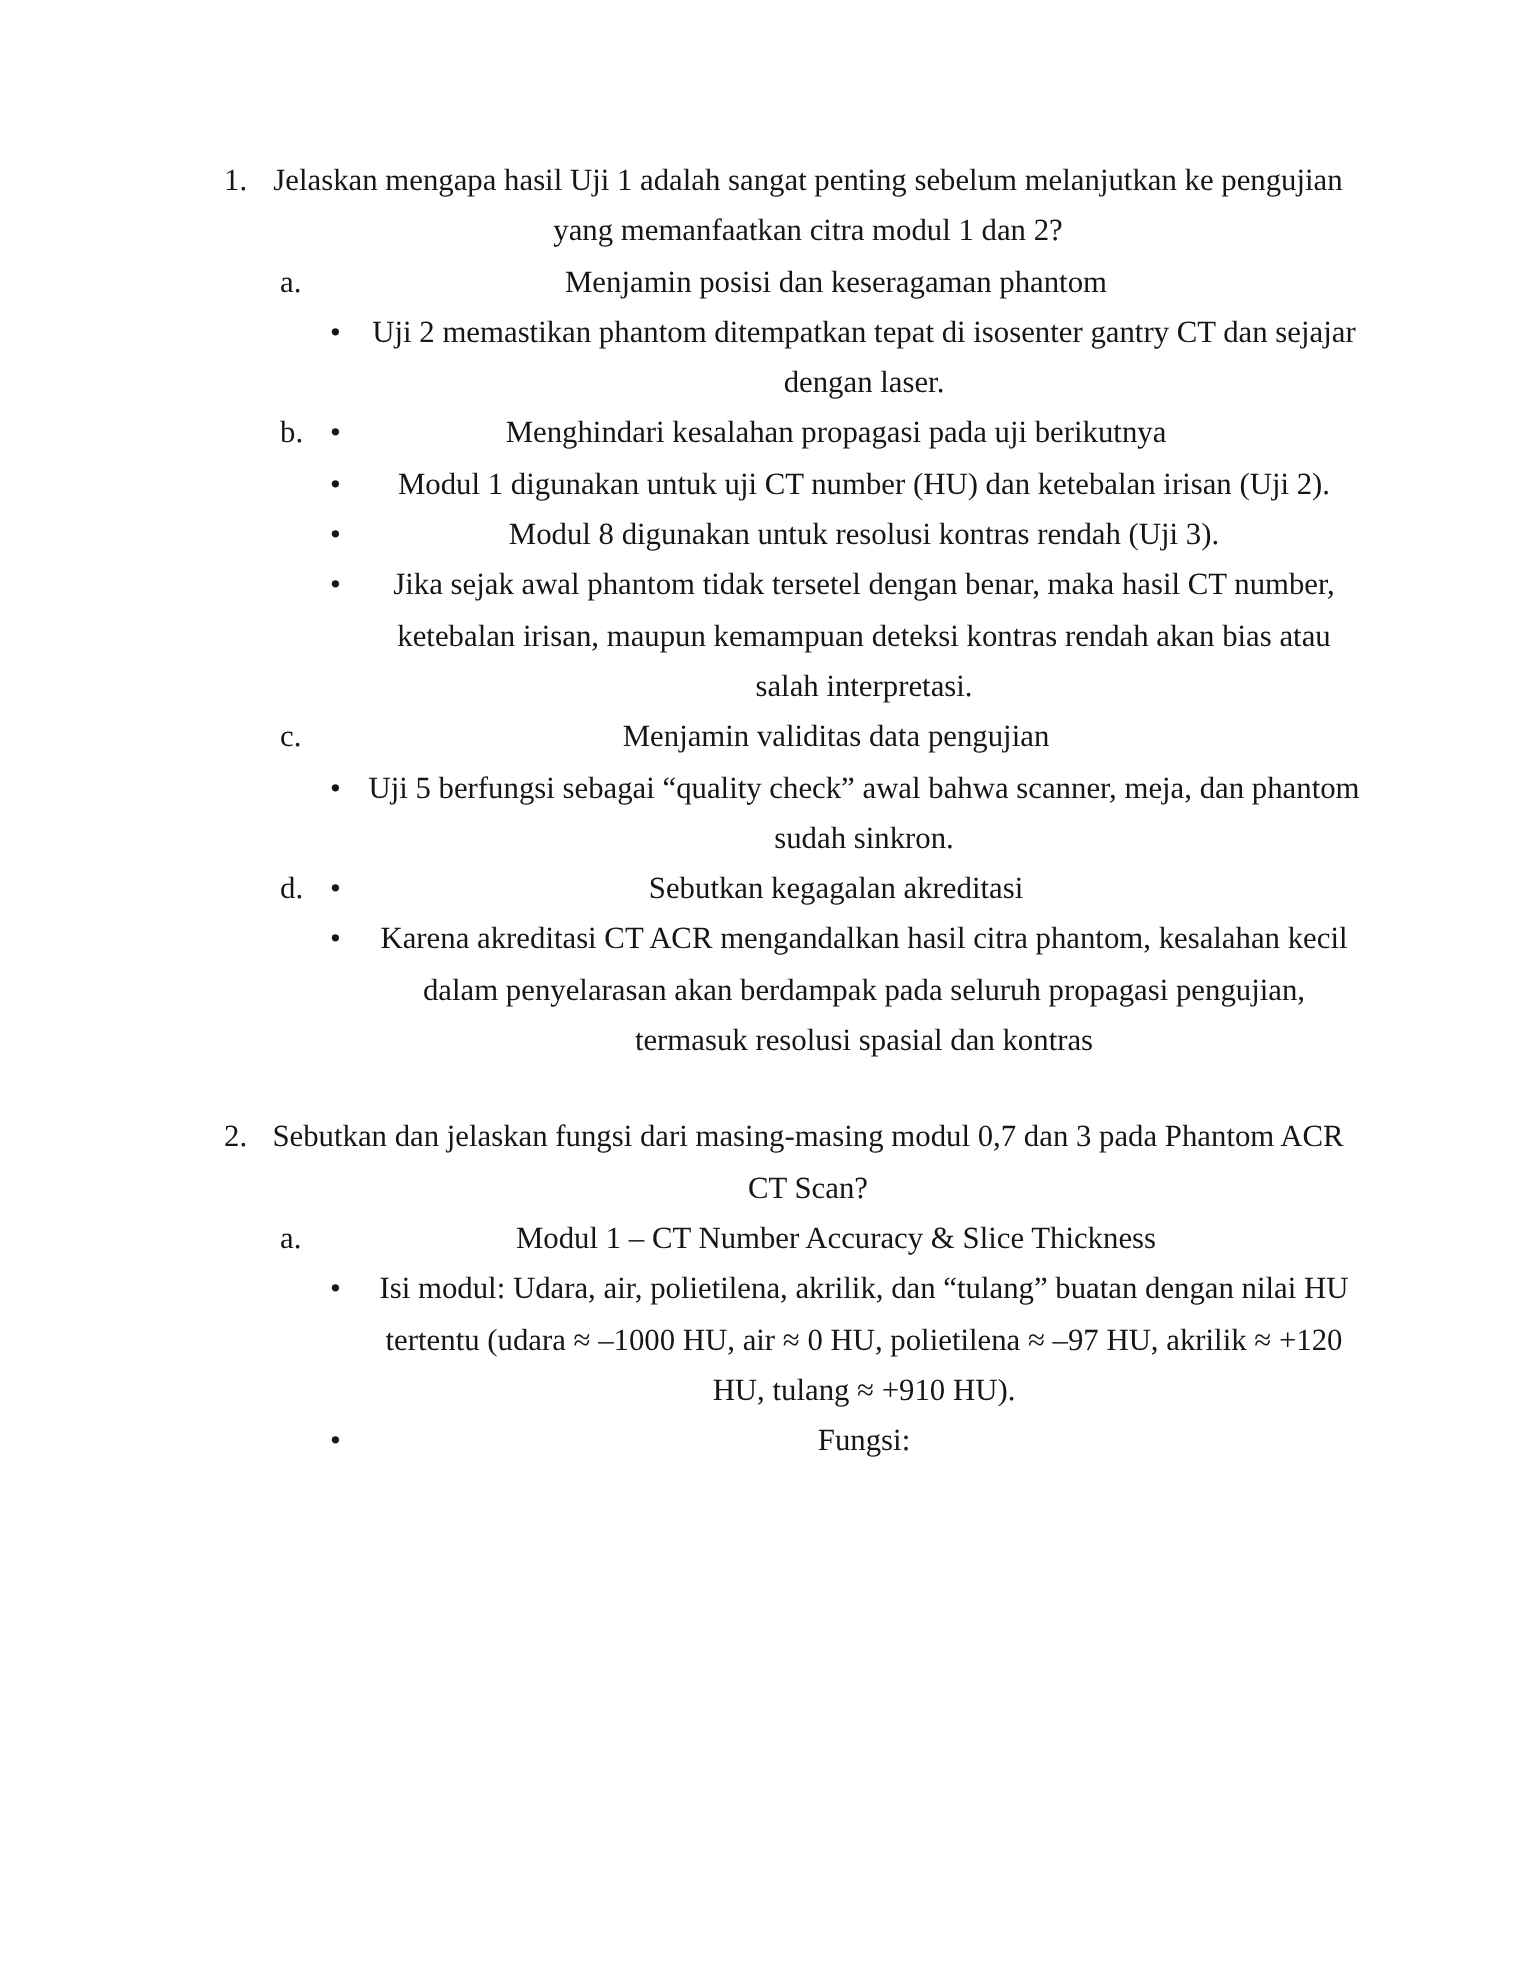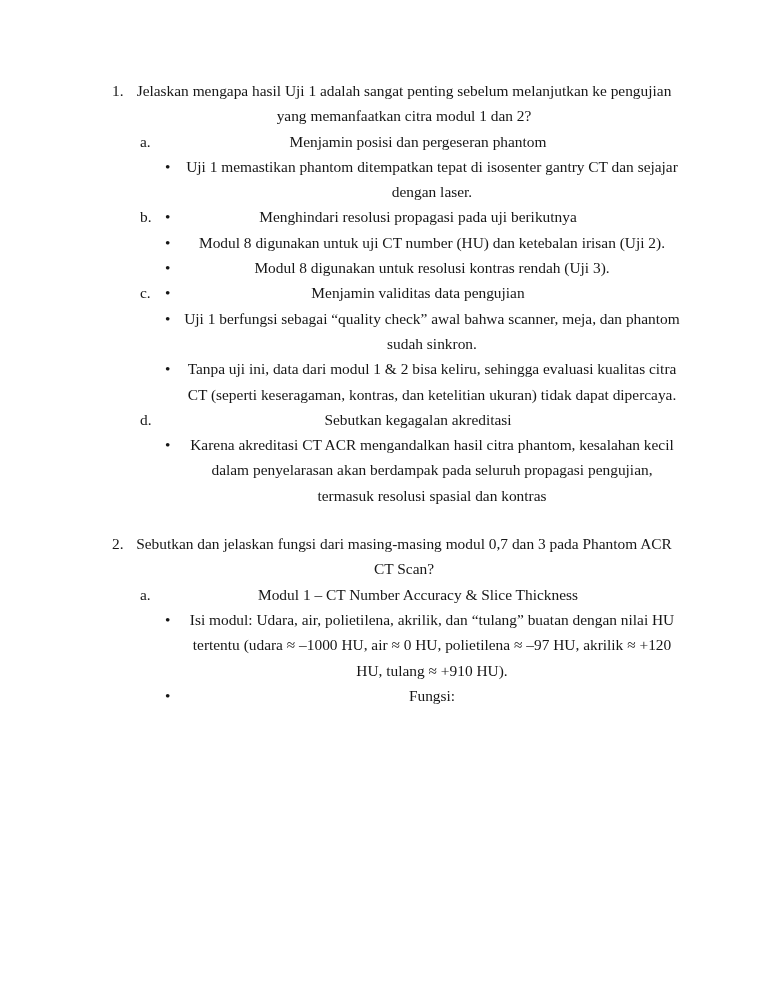--- a/index.html
+++ b/index.html
@@ -47,57 +47,57 @@
 <div class="page">
 
   <div class="question-block">
     <div class="row q-row">
       <span class="marker">1.</span>
       <span class="text">Jelaskan mengapa hasil Uji 1 adalah sangat penting sebelum melanjutkan ke pengujian yang memanfaatkan citra modul 1 dan 2?</span>
     </div>
 
     <div class="row s-row">
       <span class="marker">a.</span>
-      <span class="text">Menjamin posisi dan pergeseran phantom</span>
+      <span class="text">Menjamin posisi dan keseragaman phantom</span>
     </div>
     <div class="row b-row">
       <span class="marker">•</span>
-      <span class="text">Uji 1 memastikan phantom ditempatkan tepat di isosenter gantry CT dan sejajar dengan laser.</span>
+      <span class="text">Uji 2 memastikan phantom ditempatkan tepat di isosenter gantry CT dan sejajar dengan laser.</span>
     </div>
     <div class="row b-row">
       <span class="marker">•</span>
     </div>
 
     <div class="row s-row">
       <span class="marker">b.</span>
-      <span class="text">Menghindari resolusi propagasi pada uji berikutnya</span>
+      <span class="text">Menghindari kesalahan propagasi pada uji berikutnya</span>
     </div>
     <div class="row b-row">
       <span class="marker">•</span>
-      <span class="text">Modul 8 digunakan untuk uji CT number (HU) dan ketebalan irisan (Uji 2).</span>
+      <span class="text">Modul 1 digunakan untuk uji CT number (HU) dan ketebalan irisan (Uji 2).</span>
     </div>
     <div class="row b-row">
       <span class="marker">•</span>
       <span class="text">Modul 8 digunakan untuk resolusi kontras rendah (Uji 3).</span>
     </div>
     <div class="row b-row">
       <span class="marker">•</span>
+      <span class="text">Jika sejak awal phantom tidak tersetel dengan benar, maka hasil CT number, ketebalan irisan, maupun kemampuan deteksi kontras rendah akan bias atau salah interpretasi.</span>
     </div>
 
     <div class="row s-row">
       <span class="marker">c.</span>
       <span class="text">Menjamin validitas data pengujian</span>
     </div>
     <div class="row b-row">
       <span class="marker">•</span>
-      <span class="text">Uji 1 berfungsi sebagai “quality check” awal bahwa scanner, meja, dan phantom sudah sinkron.</span>
+      <span class="text">Uji 5 berfungsi sebagai “quality check” awal bahwa scanner, meja, dan phantom sudah sinkron.</span>
     </div>
     <div class="row b-row">
       <span class="marker">•</span>
-      <span class="text">Tanpa uji ini, data dari modul 1 &amp; 2 bisa keliru, sehingga evaluasi kualitas citra CT (seperti keseragaman, kontras, dan ketelitian ukuran) tidak dapat dipercaya.</span>
     </div>
 
     <div class="row s-row">
       <span class="marker">d.</span>
       <span class="text">Sebutkan kegagalan akreditasi</span>
     </div>
     <div class="row b-row">
       <span class="marker">•</span>
       <span class="text">Karena akreditasi CT ACR mengandalkan hasil citra phantom, kesalahan kecil dalam penyelarasan akan berdampak pada seluruh propagasi pengujian, termasuk resolusi spasial dan kontras</span>
     </div>

